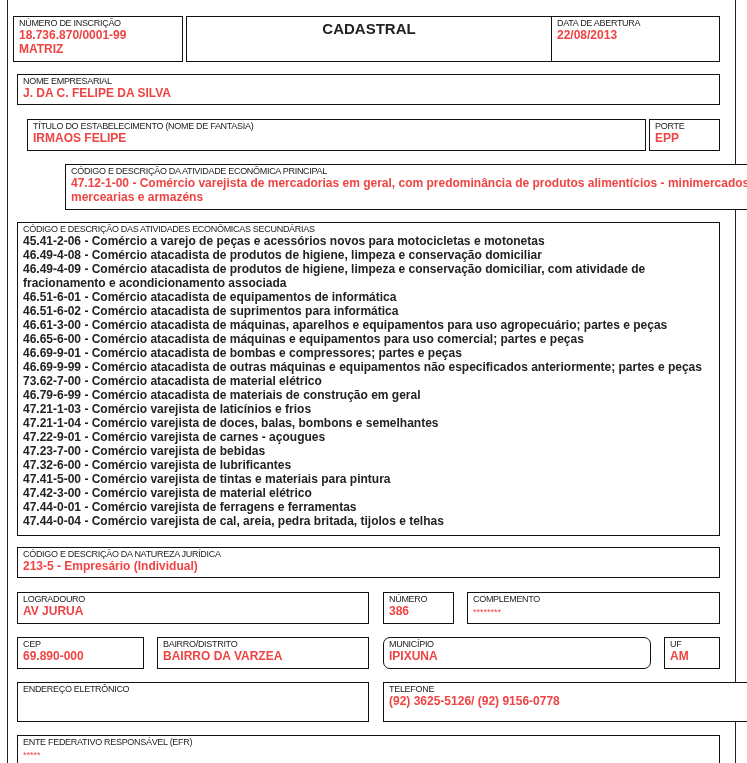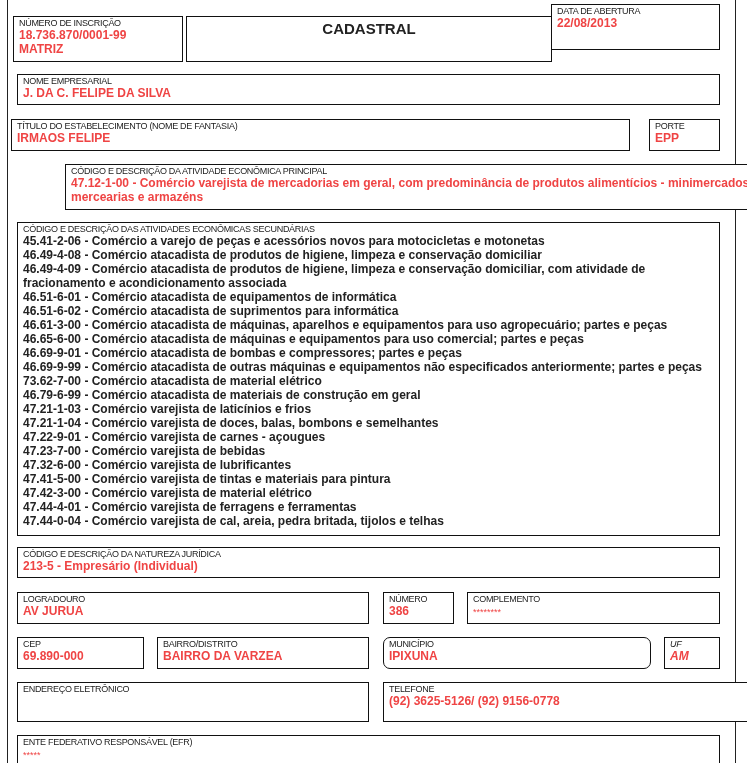--- a/index.html
+++ b/index.html
@@ -27,31 +27,31 @@
 <div class="box" style="left:13px;top:16px;width:170px;height:46px;">
   <span class="lbl">NÚMERO DE INSCRIÇÃO</span>
   <span class="val">18.736.870/0001-99</span>
   <span class="val" style="top:25px;">MATRIZ</span>
 </div>
 <div class="box" style="left:186px;top:16px;width:366px;height:46px;">
   <div class="title">
     <div>CADASTRAL</div>
   </div>
 </div>
-<div class="box" style="left:551px;top:4px;width:169px;height:46px;">
+<div class="box" style="left:551px;top:16px;width:169px;height:46px;">
   <span class="lbl">DATA DE ABERTURA</span>
   <span class="val">22/08/2013</span>
 </div>
 
 <div class="box" style="left:17px;top:74px;width:703px;height:31px;">
   <span class="lbl">NOME EMPRESARIAL</span>
   <span class="val">J. DA C. FELIPE DA SILVA</span>
 </div>
 
-<div class="box" style="left:11px;top:119px;width:619px;height:32px;">
+<div class="box" style="left:27px;top:119px;width:619px;height:32px;">
   <span class="lbl">TÍTULO DO ESTABELECIMENTO (NOME DE FANTASIA)</span>
   <span class="val">IRMAOS FELIPE</span>
 </div>
 <div class="box" style="left:649px;top:119px;width:71px;height:32px;">
   <span class="lbl">PORTE</span>
   <span class="val">EPP</span>
 </div>
 
 <div class="box" style="left:17px;top:164px;width:703px;height:46px;margin-left:48px;">
   <span class="lbl">CÓDIGO E DESCRIÇÃO DA ATIVIDADE ECONÔMICA PRINCIPAL</span>
@@ -72,21 +72,21 @@
       <div>46.69-9-99 - Comércio atacadista de outras máquinas e equipamentos não especificados anteriormente; partes e peças</div>
       <div>73.62-7-00 - Comércio atacadista de material elétrico</div>
       <div>46.79-6-99 - Comércio atacadista de materiais de construção em geral</div>
       <div>47.21-1-03 - Comércio varejista de laticínios e frios</div>
       <div>47.21-1-04 - Comércio varejista de doces, balas, bombons e semelhantes</div>
       <div>47.22-9-01 - Comércio varejista de carnes - açougues</div>
       <div>47.23-7-00 - Comércio varejista de bebidas</div>
       <div>47.32-6-00 - Comércio varejista de lubrificantes</div>
       <div>47.41-5-00 - Comércio varejista de tintas e materiais para pintura</div>
       <div>47.42-3-00 - Comércio varejista de material elétrico</div>
-      <div>47.44-4-01 - Comércio varejista de ferragens e ferramentas</div>
+      <div>47.44-0-01 - Comércio varejista de ferragens e ferramentas</div>
       <div>47.44-0-04 - Comércio varejista de cal, areia, pedra britada, tijolos e telhas</div>
     </div>
 </div>
 
 <div class="box" style="left:17px;top:547px;width:703px;height:31px;">
   <span class="lbl">CÓDIGO E DESCRIÇÃO DA NATUREZA JURÍDICA</span>
   <span class="val">213-5 - Empresário (Individual)</span>
 </div>
 
 <div class="box" style="left:17px;top:592px;width:352px;height:32px;">
@@ -107,21 +107,21 @@
   <span class="val">69.890-000</span>
 </div>
 <div class="box" style="left:157px;top:637px;width:212px;height:32px;">
   <span class="lbl">BAIRRO/DISTRITO</span>
   <span class="val">BAIRRO DA VARZEA</span>
 </div>
 <div class="box" style="left:383px;top:637px;width:268px;height:32px;border-radius:7px;">
   <span class="lbl">MUNICÍPIO</span>
   <span class="val">IPIXUNA</span>
 </div>
-<div class="box" style="left:664px;top:637px;width:56px;height:32px;font-style:italic;">
+<div class="box" style="left:664px;top:637px;width:56px;height:32px;">
   <span class="lbl">UF</span>
   <span class="val">AM</span>
 </div>
 
 <div class="box" style="left:17px;top:682px;width:352px;height:40px;">
   <span class="lbl">ENDEREÇO ELETRÔNICO</span>
   <span class="val"></span>
 </div>
 <div class="box" style="left:383px;top:682px;width:378px;height:40px;">
   <span class="lbl">TELEFONE</span>

